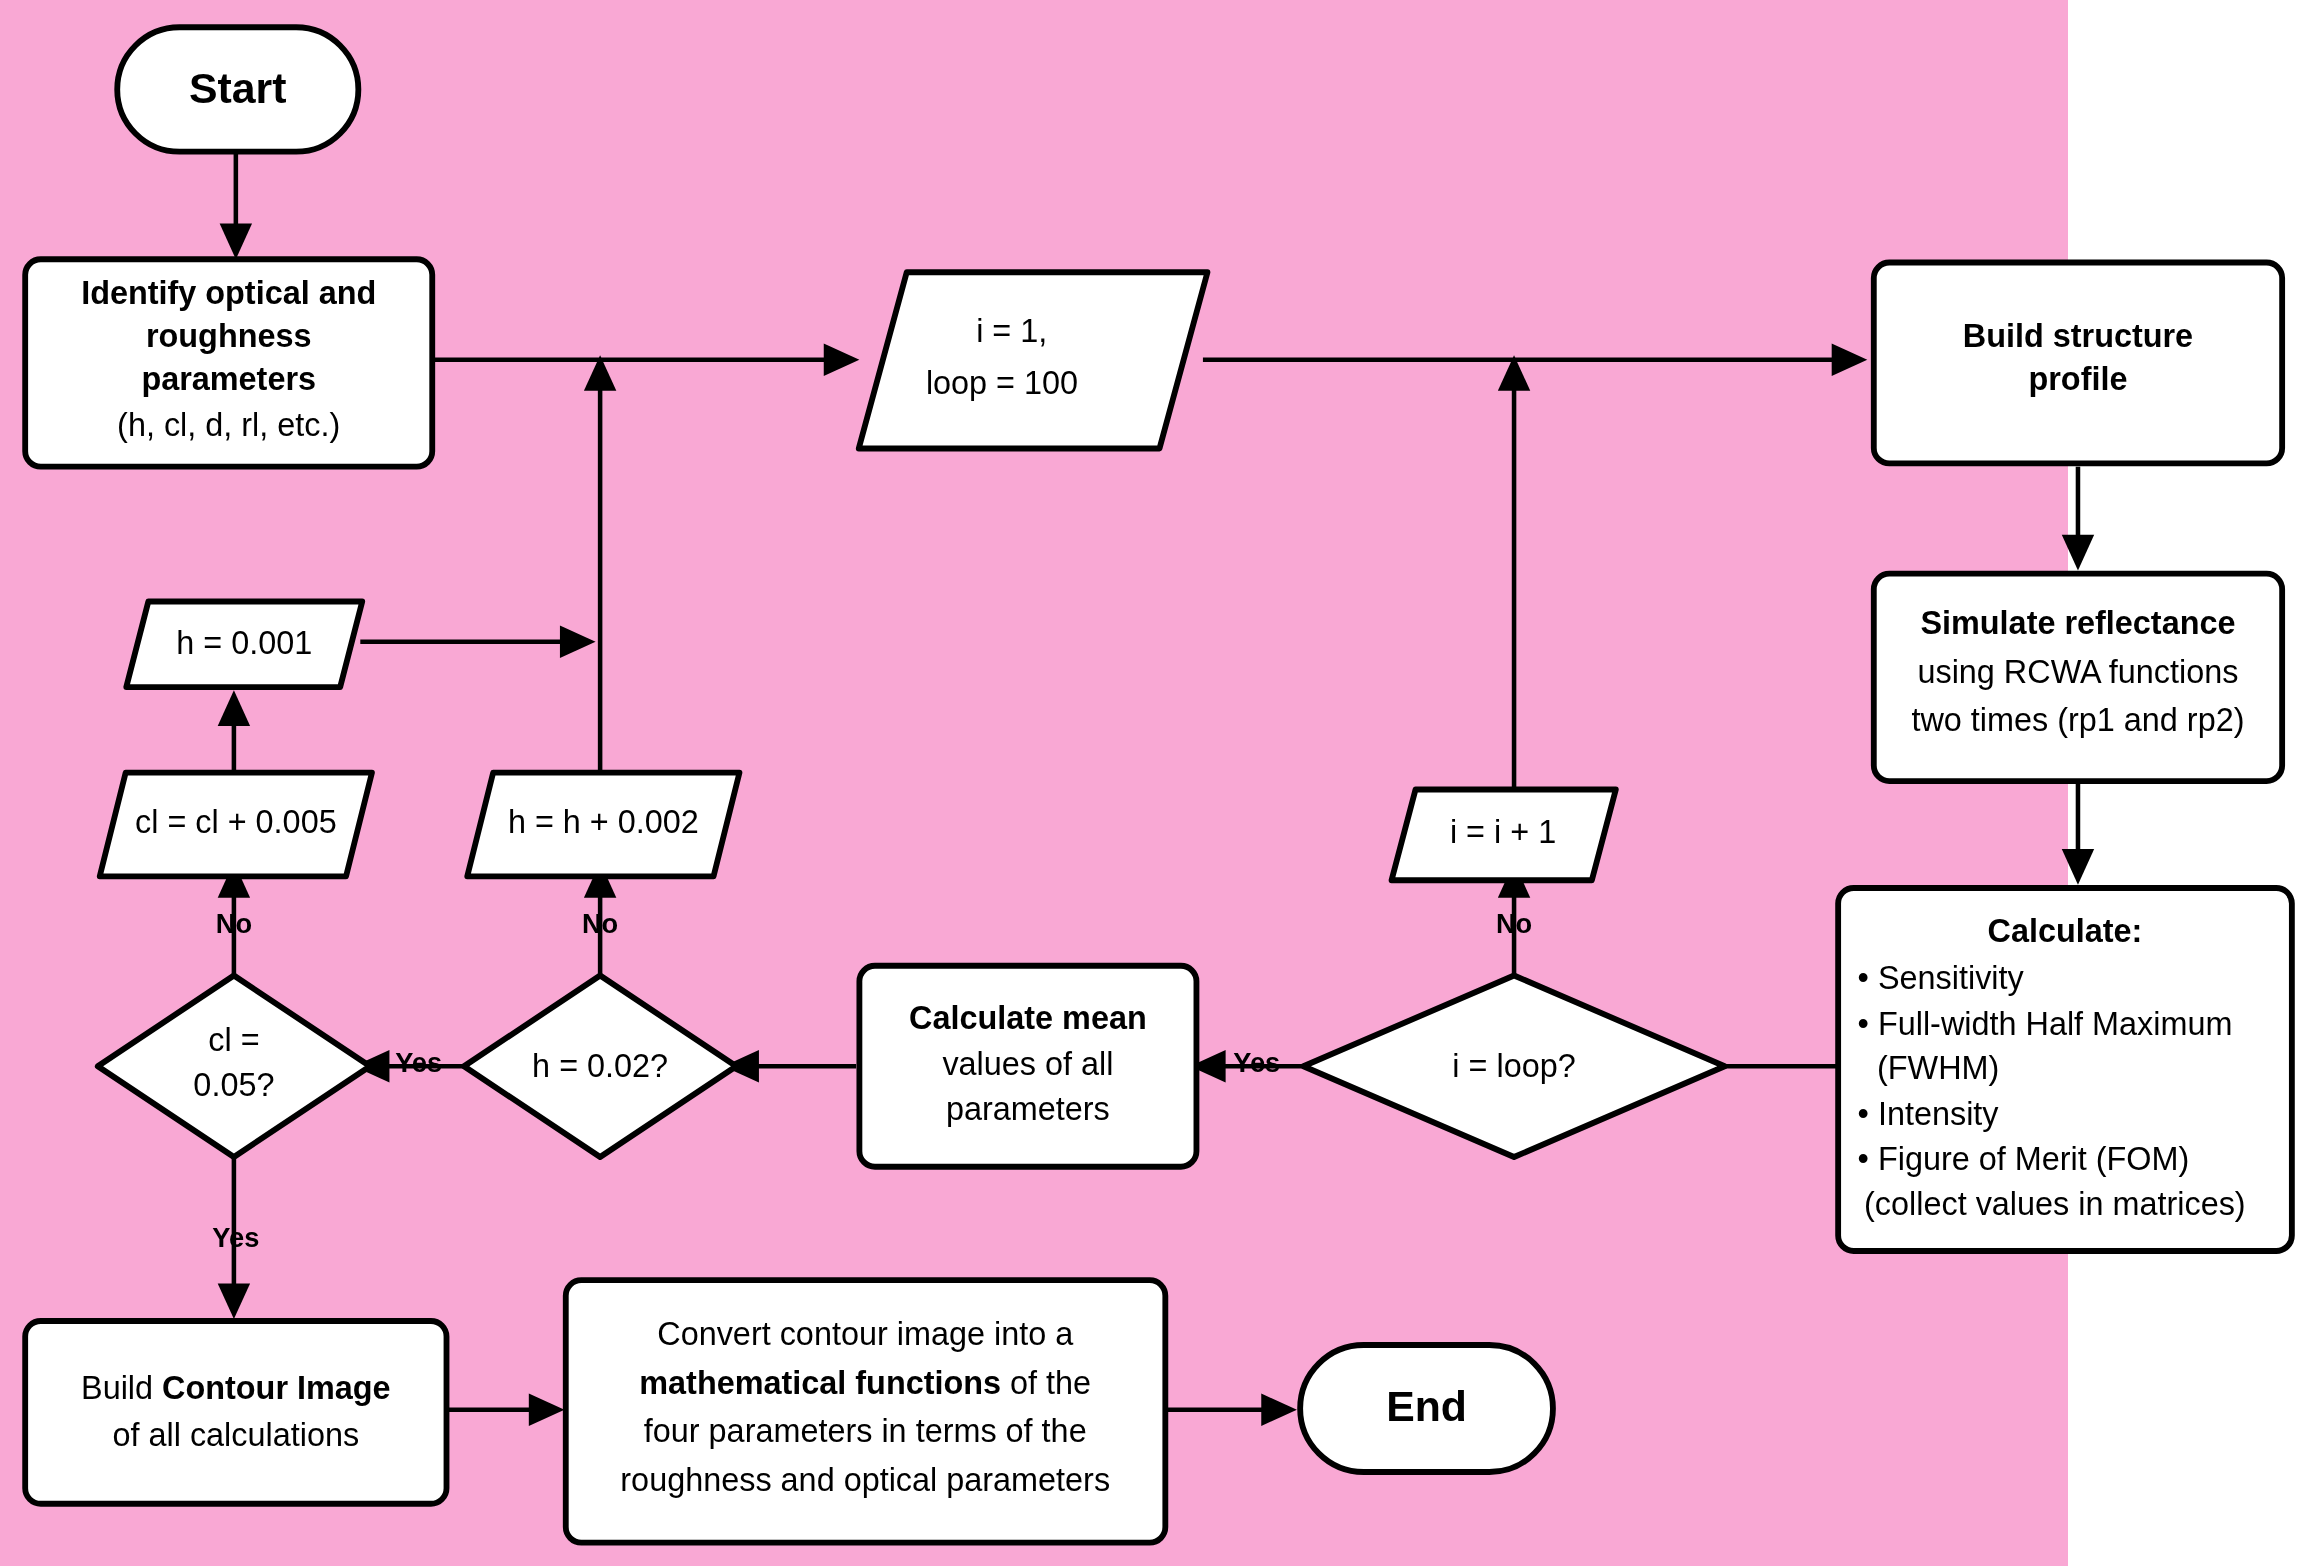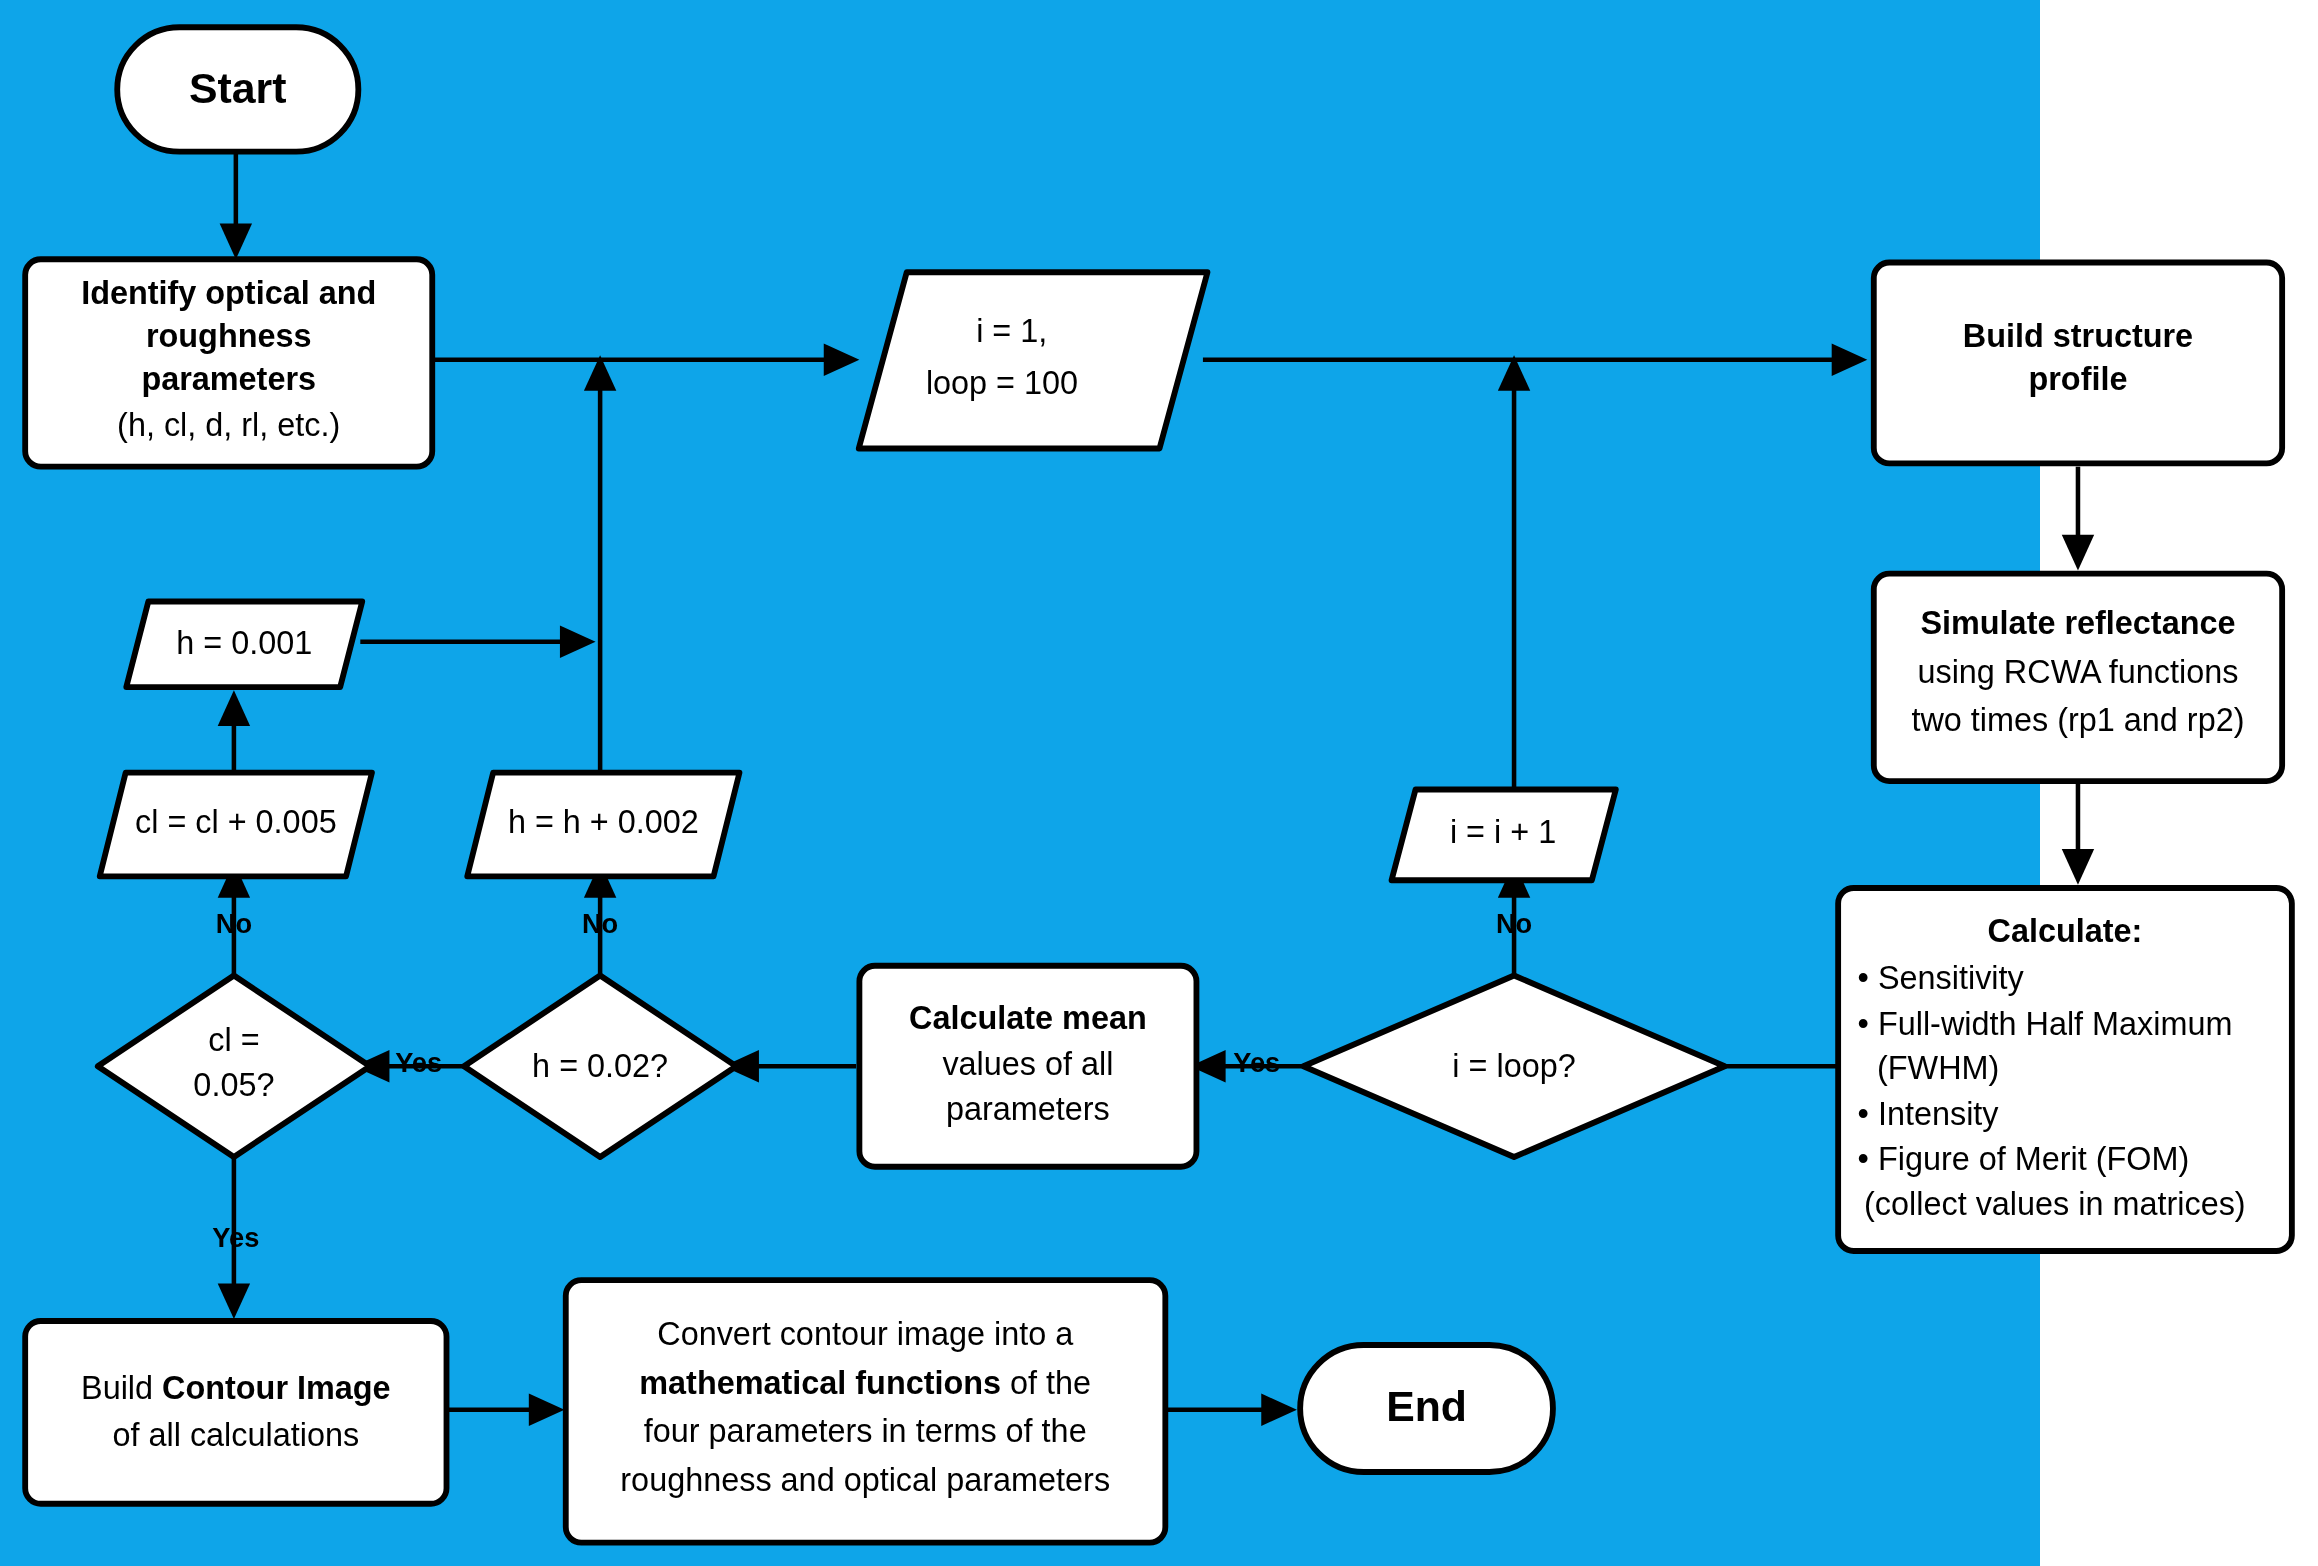--- a/index.html
+++ b/index.html
@@ -10,21 +10,22 @@
   body {
     width: 2319px;
     height: 1566px;
     font-family: "Liberation Sans", sans-serif;
     overflow: hidden;
   }
   #flowchart-root {
     position: relative;
     width: 2040px;
     height: 1566px;
-    background: #0ea5e9;
+    background: #f9a8d4;
+    padding-left: 28px;
   }
   svg#flow-svg {
     position: absolute;
     left: 0;
     top: 0;
     width: 2319px;
     height: 1566px;
     display: block;
   }
   .node-shape {

